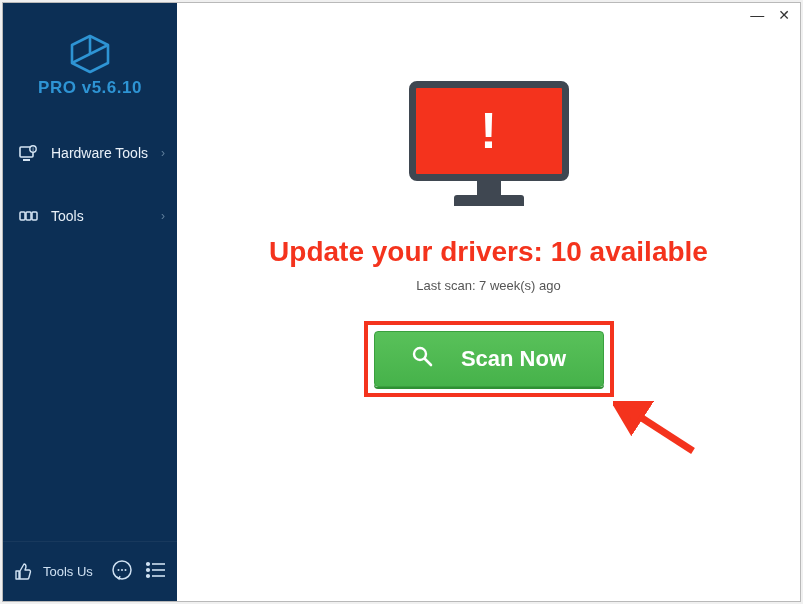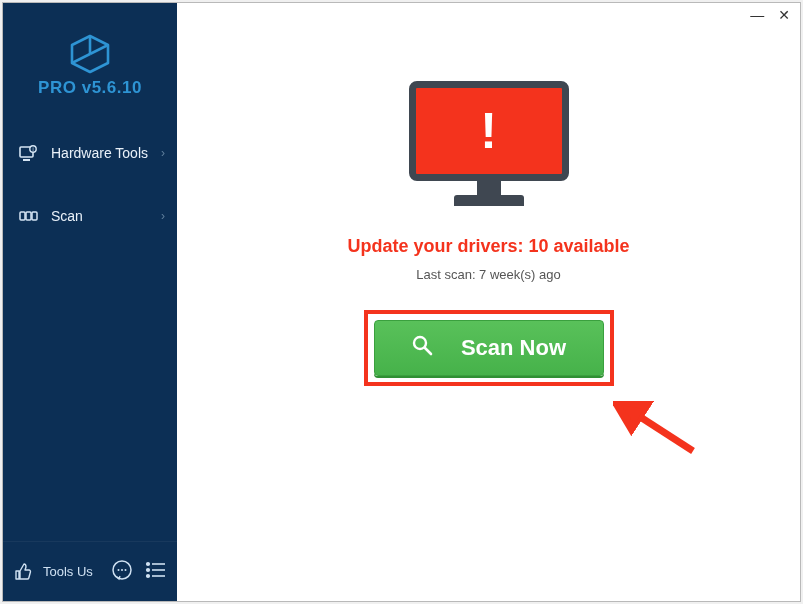--- a/index.html
+++ b/index.html
@@ -145,21 +145,21 @@
     background: #3f4751;
   }
   .base {
     width: 70px;
     height: 11px;
     background: #3f4751;
     border-radius: 3px 3px 0 0;
   }
   .headline {
     margin-top: 30px;
-    font-size: 18px;
+    font-size: 28px;
     font-weight: 800;
     color: #f4331d;
     font-family: Verdana, Arial, sans-serif;
   }
   .subtext {
     margin-top: 10px;
     font-size: 13px;
     color: #555;
   }
   .scan-wrap {
@@ -225,21 +225,21 @@
         <span class="chev">›</span>
       </div>
       <div class="nav-item">
         <span class="nav-icon">
           <svg width="20" height="20" viewBox="0 0 20 20">
               <rect x="2" y="6" width="5" height="8" rx="1" fill="none" stroke="#d5e5f4" stroke-width="1.5"></rect>
               <rect x="8" y="6" width="5" height="8" rx="1" fill="none" stroke="#d5e5f4" stroke-width="1.5"></rect>
               <rect x="14" y="6" width="5" height="8" rx="1" fill="none" stroke="#d5e5f4" stroke-width="1.5"></rect>
             </svg>
         </span>
-        <span>Scan</span>
+        <span>Tools</span>
         <span class="chev">›</span>
       </div>
     </div>
 
     <div class="bottom-bar">
       <span class="thumb">
         <svg width="20" height="20" viewBox="0 0 20 20">
             <path d="M3 9h3v8H3zM7 17V9l4-7c1 0 2 1 2 3l-1 3h4c1 0 1.7 1 1.4 2l-1.6 6c-.2.7-.8 1-1.4 1H7z" fill="none" stroke="#cfe1f2" stroke-width="1.4" stroke-linejoin="round"></path>
           </svg>
       </span>

